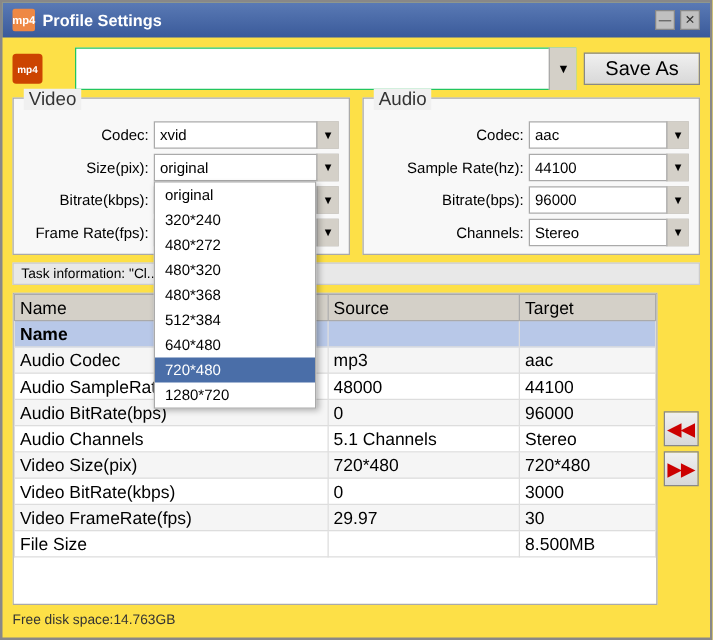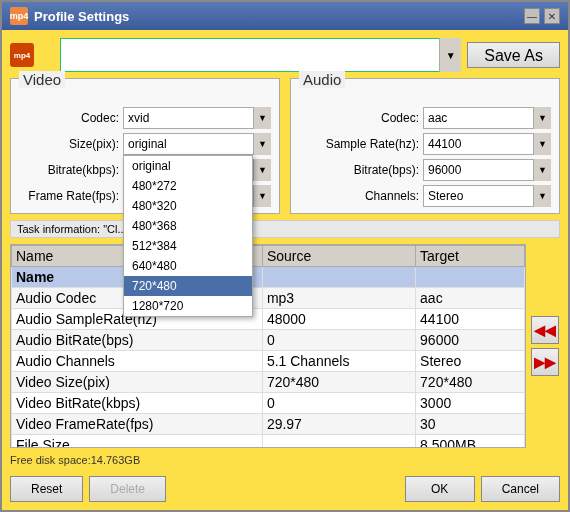--- a/index.html
+++ b/index.html
@@ -150,21 +150,21 @@
       left: 8px;
       background: #f0f0f0;
       padding: 0 4px;
       font-size: 15px;
       color: #333;
     }
     .panel-fields {
       display: flex;
       flex-direction: column;
       gap: 4px;
-      margin-top: 22px;
+      margin-top: 12px;
     }
     .field-row {
       display: flex;
       align-items: center;
       gap: 4px;
     }
     .field-label {
       width: 100px;
       text-align: right;
       font-size: 12px;
@@ -369,20 +369,21 @@
           <div class="field-row">
             <span class="field-label">Size(pix):</span>
             <div class="field-select-wrapper" style="position:relative;">
               <select>
                 <option>original</option>
               </select>
               <div class="field-select-arrow">▼</div>
 
               <div class="size-dropdown">
                 <div class="dd-item">original</div>
+                <div class="dd-item">320*240</div>
                 <div class="dd-item">480*272</div>
                 <div class="dd-item">480*320</div>
                 <div class="dd-item">480*368</div>
                 <div class="dd-item">512*384</div>
                 <div class="dd-item">640*480</div>
                 <div class="dd-item selected">720*480</div>
                 <div class="dd-item">1280*720</div>
               </div>
             </div>
           </div>
@@ -533,25 +534,15 @@
         </table>
       </div>
       <div class="nav-buttons">
         <div class="nav-btn">◀◀</div>
         <div class="nav-btn">▶▶</div>
       </div>
     </div>
 
     <div class="disk-space">Free disk space:14.763GB</div>
 
-    <div class="bottom-buttons">
-      <div style="display:flex;gap:6px;">
-        <button class="btn">Reset</button>
-        <button class="btn disabled" disabled="">Delete</button>
-      </div>
-      <div class="btn-right-group">
-        <button class="btn">OK</button>
-        <button class="btn">Cancel</button>
-      </div>
-    </div>
 
   </div>
 </div>
 
 </body></html>

